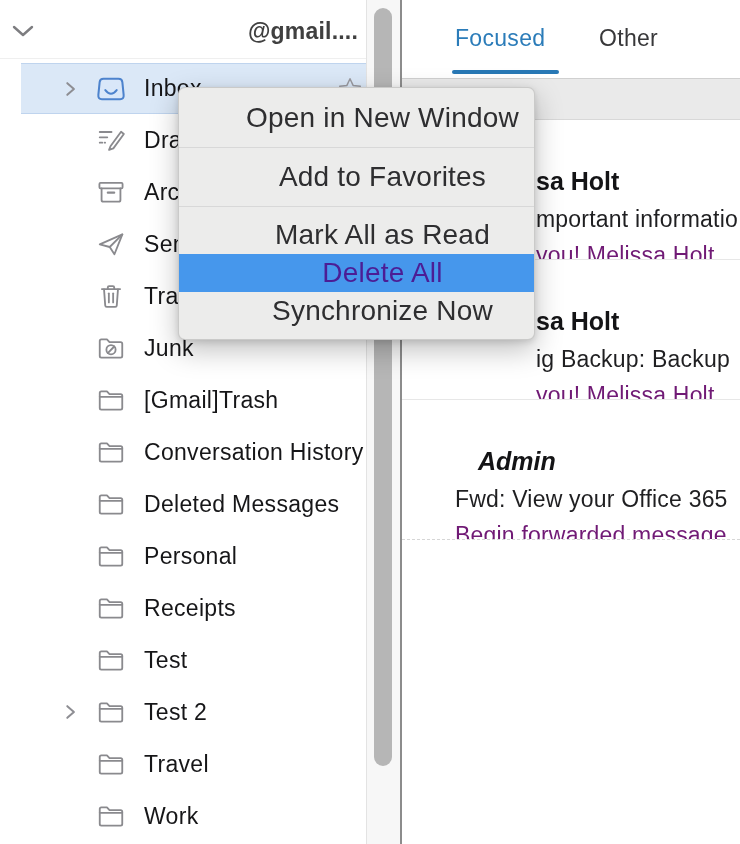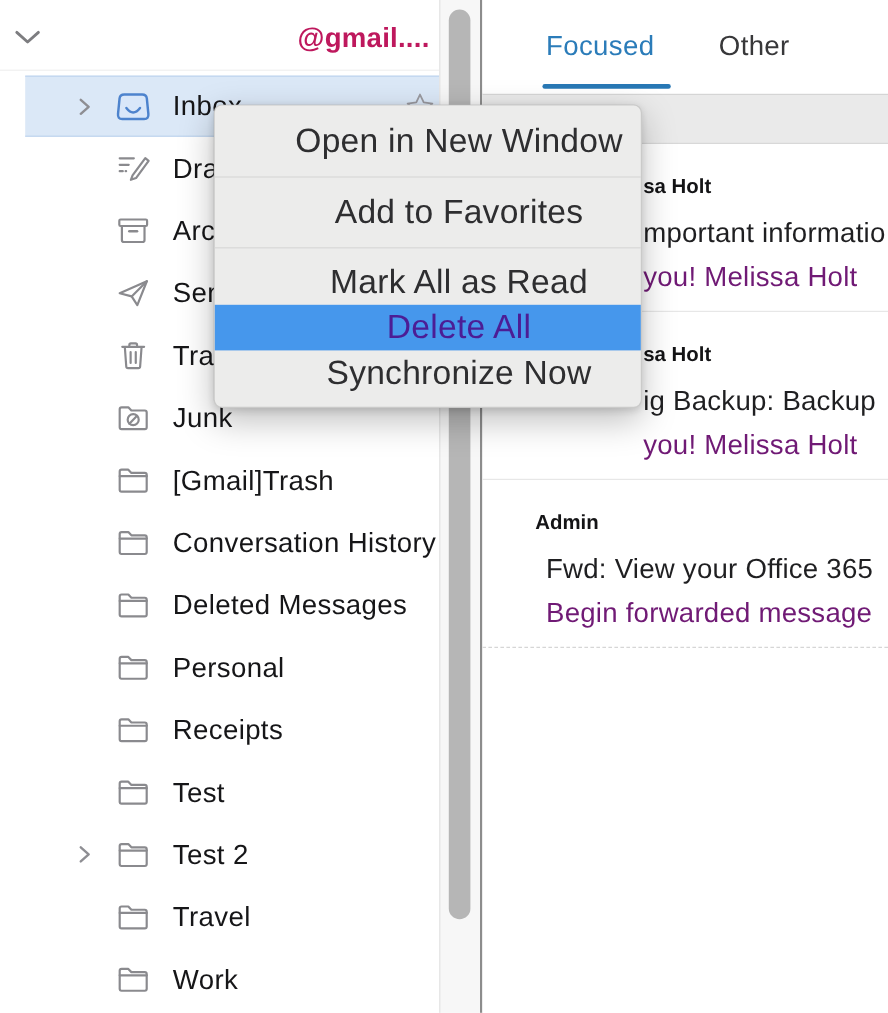--- a/index.html
+++ b/index.html
@@ -5,21 +5,21 @@
   html,body{margin:0;padding:0;}
   body{
     width:740px;height:844px;overflow:hidden;background:#ffffff;
     font-family:"Liberation Sans", sans-serif;
     -webkit-font-smoothing:antialiased;position:relative;
   }
   
   #sidebar{position:absolute;left:0;top:0;width:366px;height:844px;background:#ffffff;}
   .sb-header{position:absolute;left:0;top:0;width:366px;height:58px;border-bottom:1px solid #efefef;}
   .acct-collapse{position:absolute;left:10px;top:20px;width:26px;height:22px;cursor:pointer;}
-  .acct-label{position:absolute;right:8px;top:18px;font-size:23px;font-weight:700;color:#be185d;letter-spacing:.2px;}
+  .acct-label{position:absolute;right:8px;top:18px;font-size:23px;font-weight:700;color:#404040;letter-spacing:.2px;}
   #folder-list{position:absolute;left:18px;top:63px;width:366px;}
   .folder-row{height:52px;display:flex;align-items:center;padding-left:44px;box-sizing:border-box;}
   .folder-row.selected{height:51px;background:#dbe8f7;border-top:1px solid #bfd4ee;border-bottom:1px solid #bfd4ee;margin:0 3px 0 3px;padding-left:41px;width:363px;}
   .chev{width:24px;height:20px;flex:0 0 24px;display:flex;align-items:center;}
   .ficon{width:30px;height:30px;flex:0 0 30px;margin-left:10px;display:flex;align-items:center;justify-content:center;}
   .flabel{margin-left:18px;font-size:23px;color:#161618;letter-spacing:.3px;white-space:nowrap;}
   .star{margin-left:auto;margin-right:20px;width:28px;height:28px;}
   
   #sb-scrollbar{position:absolute;left:366px;top:0;width:34px;height:844px;background:#f7f7f7;border-left:1px solid #e3e3e3;box-sizing:border-box;}
   #sb-thumb{position:absolute;left:7px;top:8px;width:18px;height:758px;border-radius:9px;background:#b6b6b6;}
@@ -29,25 +29,25 @@
   .tabs{position:relative;height:78px;background:#ffffff;}
   .tab{position:absolute;top:25px;font-size:23px;letter-spacing:.3px;cursor:pointer;text-align:center;}
   .tab.focused{left:53px;color:#2b7cb9;}
   .tab.other{left:197px;color:#38383a;}
   .tab-underline{position:absolute;left:50px;top:70px;width:107px;height:4px;background:#2878b5;border-radius:2px;}
   .list-band{height:42px;background:#eaeaea;border-top:1px solid #d0d0d0;border-bottom:1px solid #d8d8d8;box-sizing:border-box;}
   #email-list{position:relative;}
   .email-row{height:140px;box-sizing:border-box;padding-top:22px;border-bottom:1px solid #e7e7e7;overflow:hidden;}
   .email-row.last{border-bottom:1px dashed #d6d6d6;}
   .email-row .line{display:block;white-space:nowrap;overflow:hidden;}
-  .e-sender{font-size:17px;font-weight:700;color:#141416;line-height:28px;margin-bottom:10px;}
+  .e-sender{font-size:25px;font-weight:700;color:#141416;line-height:28px;margin-bottom:10px;margin-top:25px;}
   .e-subject{font-size:23px;color:#1f1f21;line-height:28px;margin-bottom:8px;letter-spacing:.2px;}
   .e-preview{font-size:23px;color:#701a75;line-height:28px;letter-spacing:.2px;}
   .email-row.clipped .e-sender,.email-row.clipped .e-subject,.email-row.clipped .e-preview{padding-left:134px;}
-  .email-row.row-admin .e-sender{padding-left:44px;}
+  .email-row.row-admin .e-sender{padding-left:76px;font-style:italic;}
   .email-row.row-admin .e-subject,.email-row.row-admin .e-preview{padding-left:53px;}
   
   #context-menu{
     position:absolute;left:178px;top:87px;width:357px;box-sizing:border-box;
     background:#ececeb;border:1px solid rgba(0,0,0,.14);border-radius:7px;
     box-shadow:0 10px 28px rgba(0,0,0,.25), 0 2px 6px rgba(0,0,0,.12);
     padding:10px 0 9px 0;z-index:40;
   }
   .menu-item{height:40px;line-height:40px;font-size:28px;color:#2e2e30;padding-left:52px;letter-spacing:.2px;white-space:nowrap;cursor:default;text-align:center;}
   .menu-sec-compact .menu-item{height:38px;line-height:38px;}

